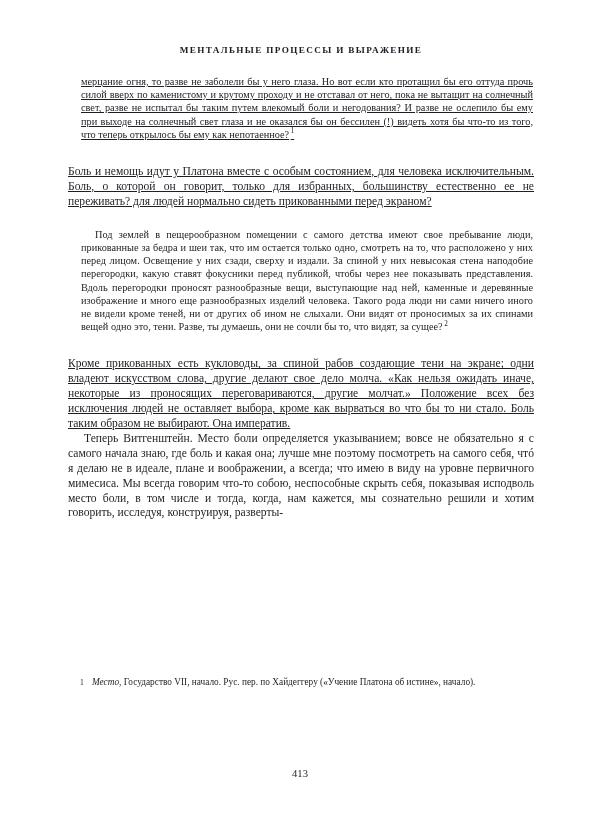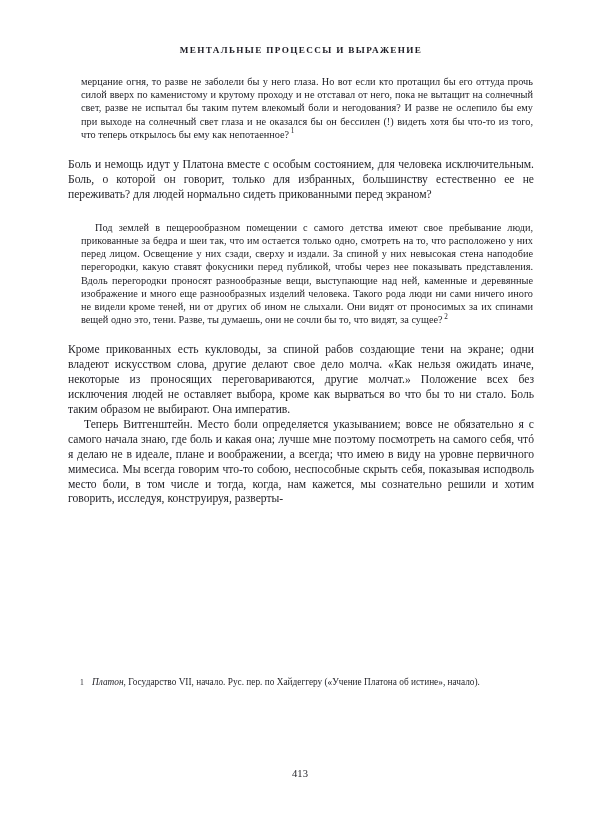--- a/index.html
+++ b/index.html
@@ -43,36 +43,37 @@
     text-align: justify;
     text-justify: inter-word;
     hyphens: manual;
     color: #1e1e24;
   }
   p.indent {
     text-indent: 16px;
   }
   p.noindent {
     text-indent: 0;
+    text-decoration: underline;
   }
   .quote-block {
     margin: 11px 0 0 0;
     padding-left: 13px;
     padding-right: 1px;
   }
   .quote-block p {
     font-size: 10.3px;
     line-height: 13.2px;
     text-align: justify;
   }
   .quote-block p.indent {
     text-indent: 14px;
   }
   .gap-after-quote {
-    margin-top: 17px;
+    margin-top: 24px;
   }
   .gap-before-quote {
     margin-top: 18px;
   }
   sup {
     font-size: 7.2px;
     vertical-align: super;
     line-height: 0;
     padding-left: 1.5px;
   }
@@ -139,18 +140,18 @@
 
       <div class="gap-after-quote">
         <p class="noindent"><span>Кроме прикованных есть кукловоды, за спиной рабов создающие тени на экране; одни владеют искусством слова, другие делают свое дело молча. «Как нельзя ожидать иначе, некоторые из проносящих переговариваются, другие молчат.» Положение всех без исключения людей не оставляет выбора, кроме как вырваться во что бы то ни стало. Боль таким образом не выбирают. Она императив.</span></p>
         <p class="indent"><span>Теперь Витгенштейн. Место боли определяется указыванием; вовсе не обязательно я с самого начала знаю, где боль и какая она; лучше мне поэтому посмотреть на самого себя, чтó я делаю не в идеале, плане и воображении, а всегда; что имею в виду на уровне первичного мимесиса. Мы всегда говорим что-то собою, неспособные скрыть себя, показывая исподволь место боли, в том числе и тогда, когда, нам кажется, мы сознательно решили и хотим говорить, исследуя, конструируя, разверты-</span></p>
       </div>
 
     </div>
   </div>
 
   <div class="footnotes">
-    <p class="footnote"><span class="fn-num">1</span><span class="fn-italic">Платон</span><span>, Государство VII, начало. Рус. пер. по Хайдеггеру («Учение Платона об истине», начало).</span></p>
+    <p class="footnote"><span class="fn-num">1</span><span class="fn-italic">Место</span><span>, Государство VII, начало. Рус. пер. по Хайдеггеру («Учение Платона об истине», начало).</span></p>
   </div>
 
   <div class="folio">413</div>
 
 </div>
 
 </body></html>

